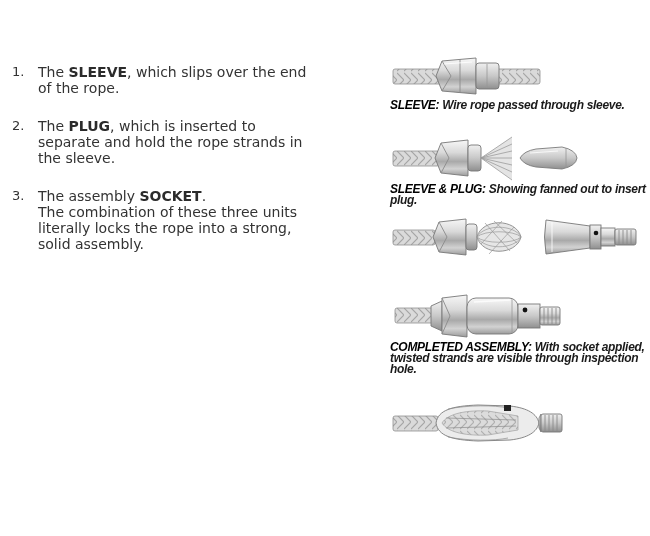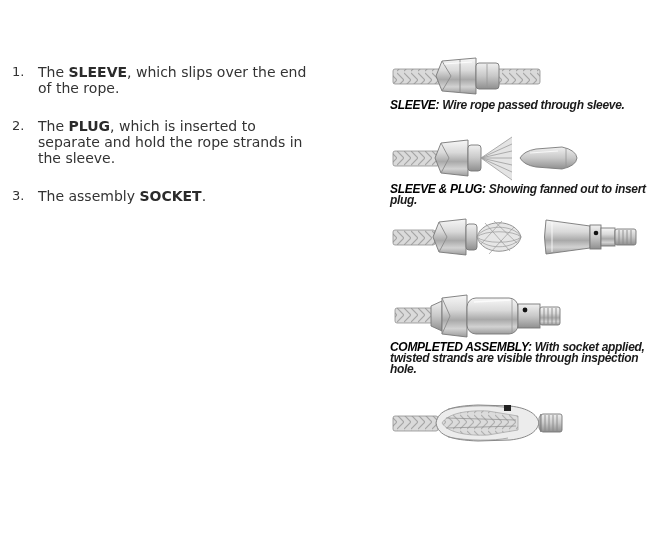--- a/index.html
+++ b/index.html
@@ -58,21 +58,21 @@
       <span class="txt"><span>The </span><b>SLEEVE</b><span>, which slips over the end of the rope.</span></span>
     </div>
 
     <div class="iitem">
       <span class="num">2.</span>
       <span class="txt"><span>The </span><b>PLUG</b><span>, which is inserted to separate and hold the rope strands in the sleeve.</span></span>
     </div>
 
     <div class="iitem">
       <span class="num">3.</span>
-      <span class="txt"><span>The assembly </span><b>SOCKET</b><span>.</span></span>
+      <span class="txt"><span>The assembly </span><b>SOCKET</b><span>.</span><span style="display:block">The combination of these three units literally locks the rope into a strong, solid assembly.</span></span>
     </div>
 
   </div>
 
   <div class="figure" style="top:56px">
     <svg width="250" height="42" viewBox="0 0 250 42">
       <rect x="3" y="13" width="147" height="15" rx="2" fill="url(#pr)" stroke="#8f8f8f" stroke-width="0.8"></rect>
       <polygon points="46,20 52,5 86,2 86,38 52,35" fill="url(#gm)" stroke="#777" stroke-width="0.9"></polygon>
       <path d="M52,5 L61,20 L52,35" fill="none" stroke="#8a8a8a" stroke-width="0.9"></path>
       <path d="M70,3 L70,37" stroke="#8a8a8a" stroke-width="0.9"></path>

